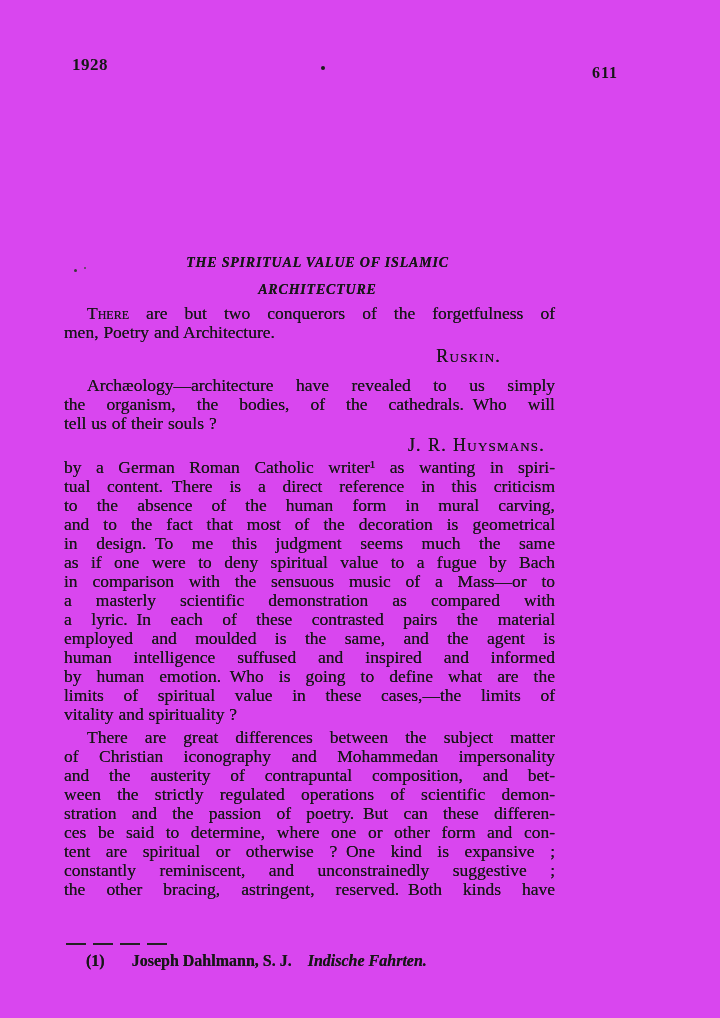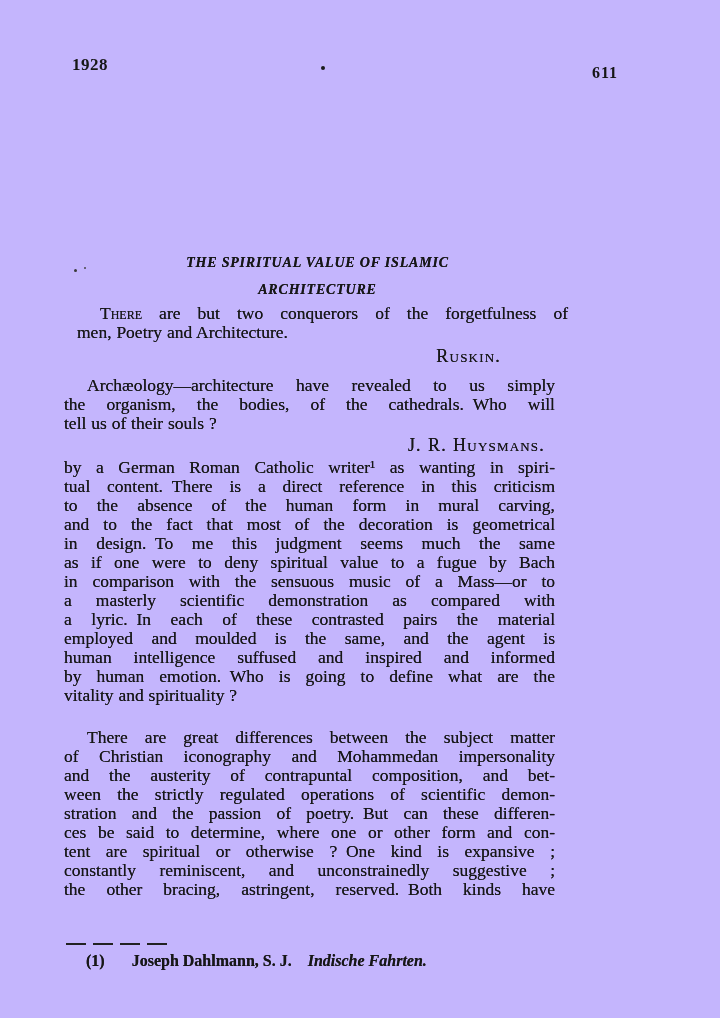--- a/index.html
+++ b/index.html
@@ -1,20 +1,20 @@
 <!DOCTYPE html>
 <html><head>
 <meta charset="utf-8">
 <style>
   html,body{margin:0;padding:0;background:#e8e8e6;}
   .page{
     position:relative;
     width:720px;height:1018px;
     margin:0 auto;
-    background:#c4b5fd;
+    background:#d946ef;
     font-family:"Liberation Serif","DejaVu Serif",serif;
     color:#171717;
     overflow:hidden;
   }
   .abs{position:absolute;}
   
   .header-year{left:72px;top:55px;font-size:17px;font-weight:bold;letter-spacing:.5px;}
   .header-dot{left:321px;top:66px;width:4px;height:4px;background:#1b1b1b;border-radius:50%;}
   .header-page{left:592px;top:64px;font-size:16px;font-weight:bold;letter-spacing:1px;}
   
@@ -25,21 +25,21 @@
     text-shadow:0 0 .4px rgba(20,20,20,.9);
   }
   .title span{display:block;}
   
   .block{
     left:64px;width:491px;
     font-size:17.5px;line-height:19px;
     word-spacing:.5px;
     text-shadow:0 0 .35px rgba(20,20,20,.85);
   }
-  #ep1{top:304px;margin-left:13px;}
+  #ep1{top:304px;}
   #attr1{top:347px;padding-right:54px;box-sizing:border-box;}
   #ep2{top:376px;}
   #attr2{top:436px;padding-right:10px;box-sizing:border-box;}
   #para1{top:458px;}
   #para2{top:728px;}
   .line{text-align:justify;text-align-last:justify;-moz-text-align-last:justify;}
   .line.last{text-align-last:left;-moz-text-align-last:left;}
   .line.indent{text-indent:23px;}
   .smallcaps{font-variant:small-caps;}
   .attribution{text-align:right;font-variant:small-caps;letter-spacing:1.2px;font-size:18px;line-height:19px;}
@@ -96,20 +96,21 @@
       <div class="line">to the absence of the human form in mural carving,</div>
       <div class="line">and to the fact that most of the decoration is geometrical</div>
       <div class="line">in design. To me this judgment seems much the same</div>
       <div class="line">as if one were to deny spiritual value to a fugue by Bach</div>
       <div class="line">in comparison with the sensuous music of a Mass—or to</div>
       <div class="line">a masterly scientific demonstration as compared with</div>
       <div class="line">a lyric. In each of these contrasted pairs the material</div>
       <div class="line">employed and moulded is the same, and the agent is</div>
       <div class="line">human intelligence suffused and inspired and informed</div>
       <div class="line">by human emotion. Who is going to define what are the</div>
+      <div class="line">limits of spiritual value in these cases,—the limits of</div>
       <div class="line last">vitality and spirituality ?</div>
     </div>
   <div id="para2" class="abs block">
       <div class="line indent">There are great differences between the subject matter</div>
       <div class="line">of Christian iconography and Mohammedan impersonality</div>
       <div class="line">and the austerity of contrapuntal composition, and bet-</div>
       <div class="line">ween the strictly regulated operations of scientific demon-</div>
       <div class="line">stration and the passion of poetry. But can these differen-</div>
       <div class="line">ces be said to determine, where one or other form and con-</div>
       <div class="line">tent are spiritual or otherwise ? One kind is expansive ;</div>

